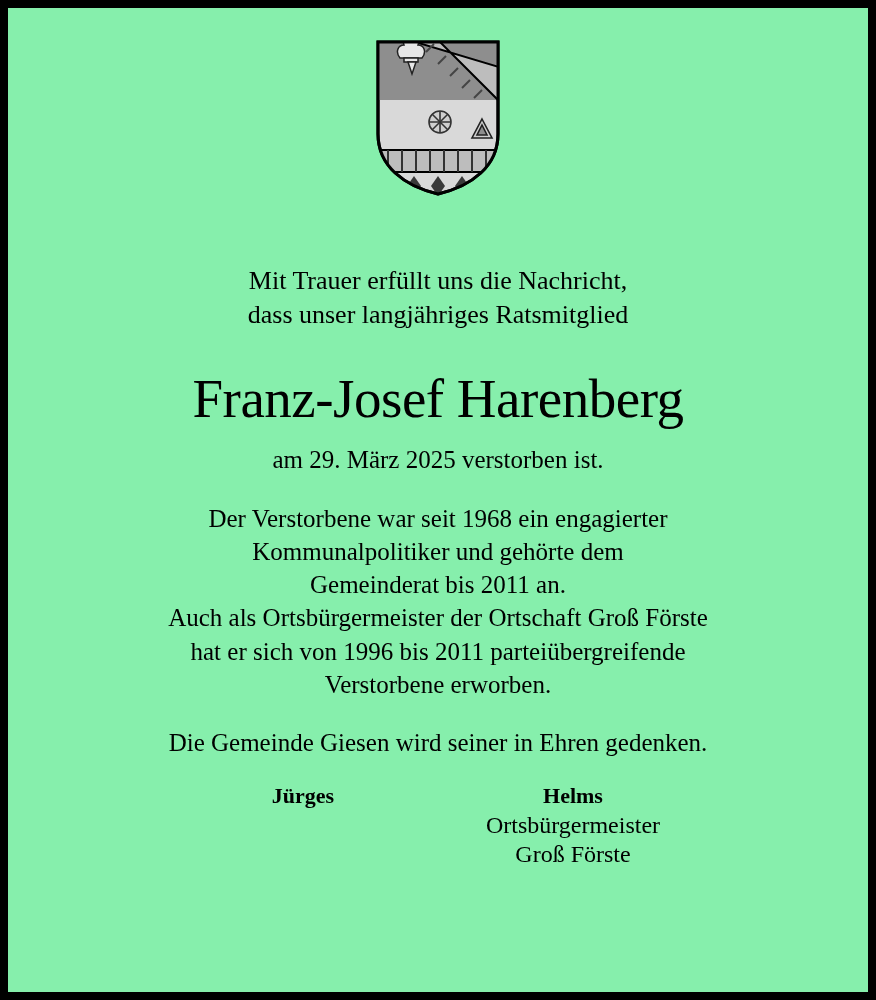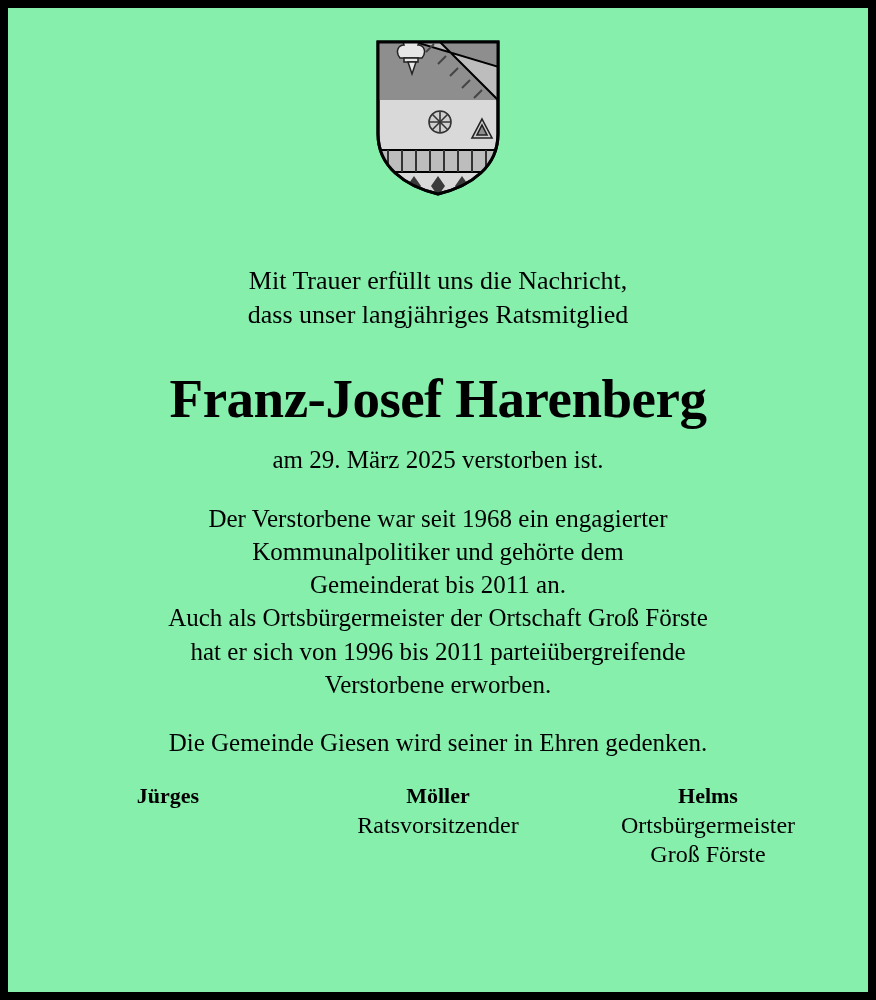--- a/index.html
+++ b/index.html
@@ -32,21 +32,21 @@
     margin-bottom: 14px;
   }
   .intro {
     font-size: 26px;
     line-height: 1.32;
     text-align: center;
     margin-top: 52px;
   }
   .name {
     font-size: 55px;
-    font-weight: bold;
+    font-weight: normal;
     letter-spacing: -0.5px;
     margin-top: 34px;
     margin-bottom: 6px;
     text-align: center;
   }
   .death-line {
     font-size: 25px;
     text-align: right;
     margin-top: 10px;
   }
@@ -186,24 +186,19 @@
 
   <div class="remember">Die Gemeinde Giesen wird seiner in Ehren gedenken.</div>
 
 
   <div class="signatories">
     <div class="sig">
       <div class="sig-name">Jürges</div>
       <div class="sig-role-2"></div>
     </div>
     <div class="sig">
-      <div class="sig-name">Möller</div>
-      <div class="sig-role">Ratsvorsitzender</div>
-      <div class="sig-role-2"></div>
-    </div>
-    <div class="sig">
       <div class="sig-name">Helms</div>
       <div class="sig-role">Ortsbürgermeister</div>
       <div class="sig-role-2">Groß Förste</div>
     </div>
   </div>
 
 </div>
 
 </body></html>

